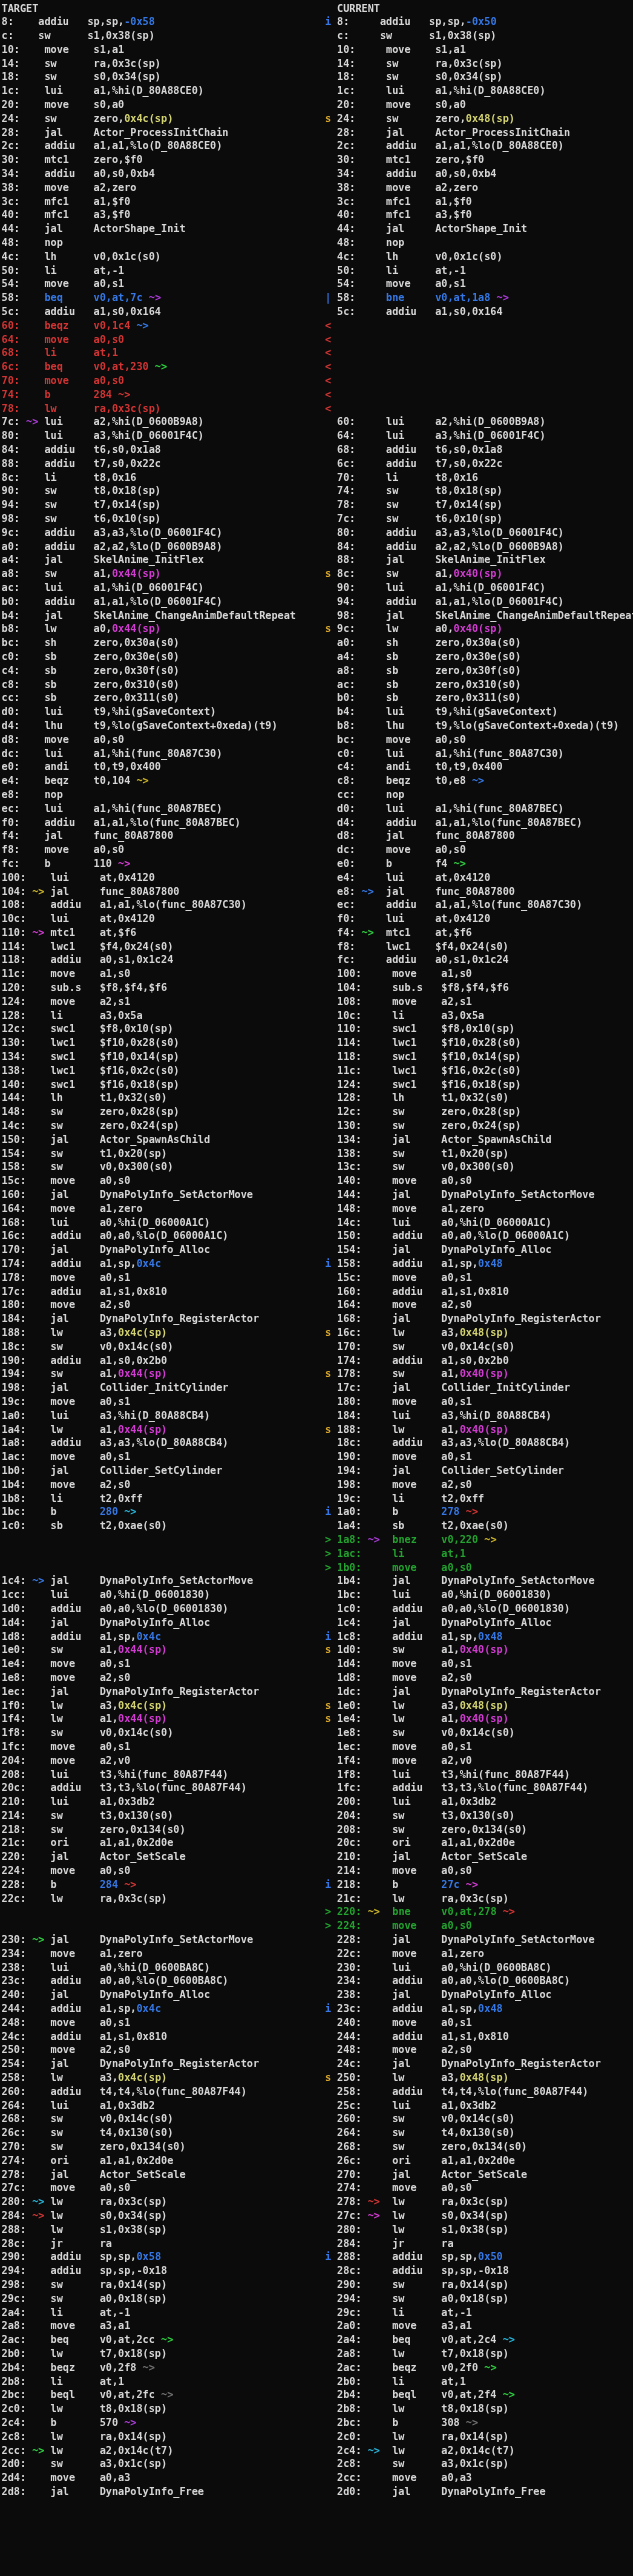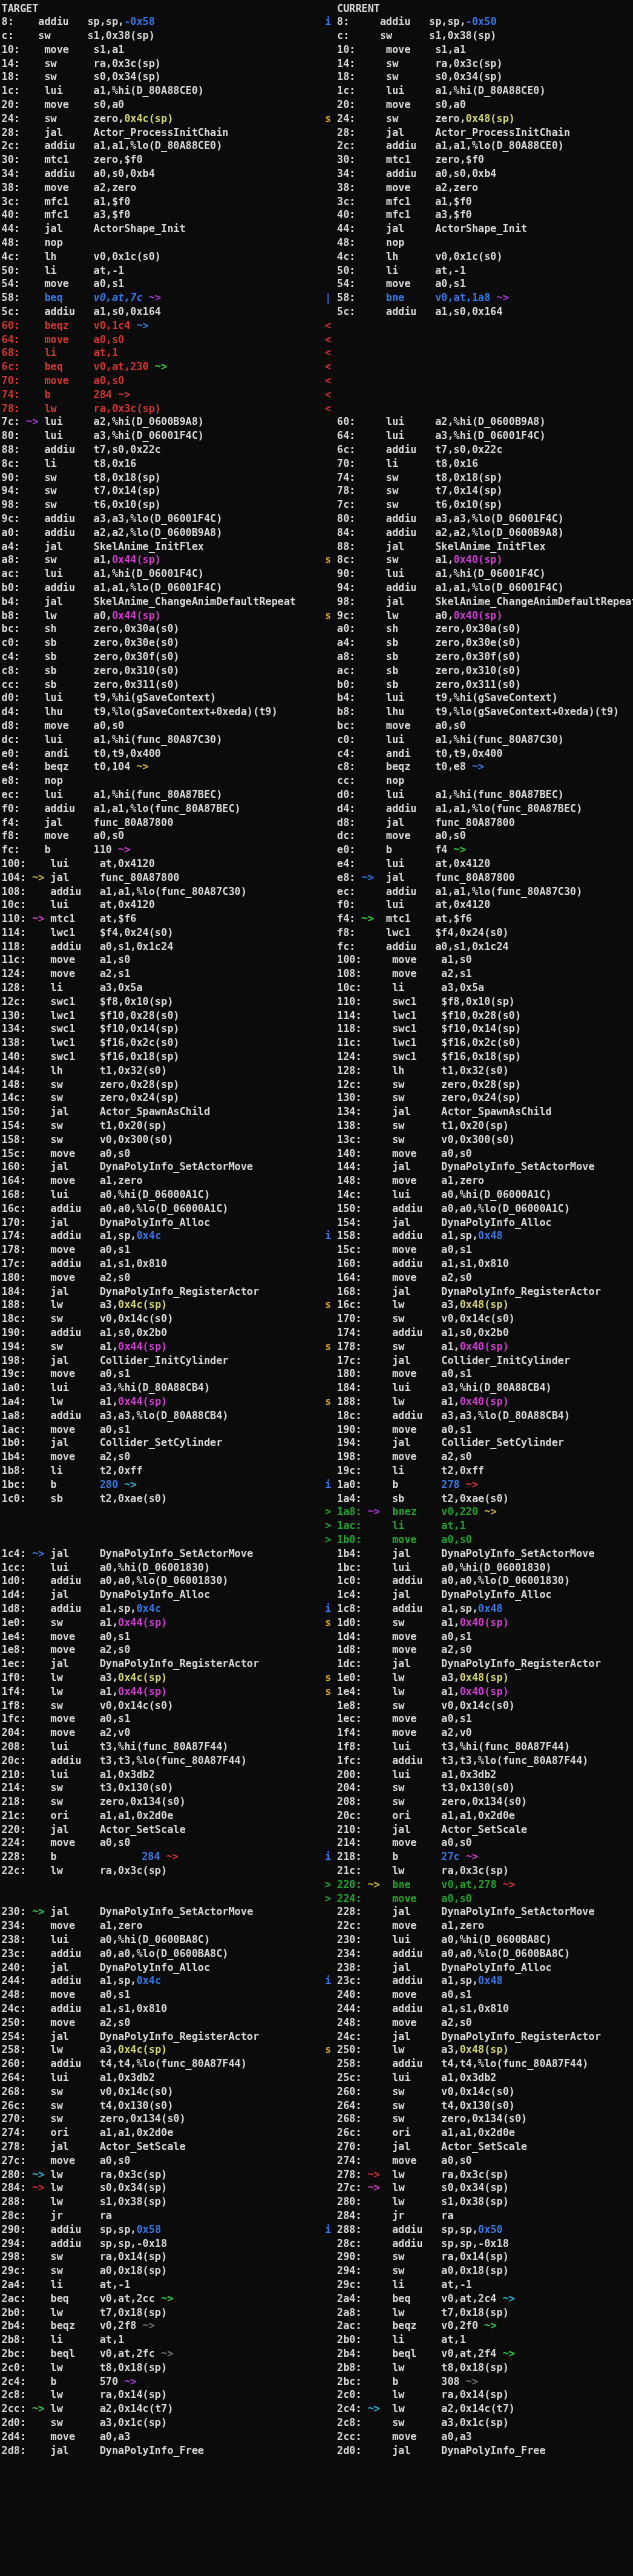--- a/index.html
+++ b/index.html
@@ -105,21 +105,21 @@
       </div>
       <div class="row">
         <span class="l"><span style="color: rgb(214, 214, 214);">50:</span><span style="color: rgb(214, 214, 214);">    </span><span style="color: rgb(214, 214, 214);">li      </span><span style="color: rgb(214, 214, 214);">at,-1</span></span>
         <span class="r"><span style="color: rgb(214, 214, 214);">50:</span><span style="color: rgb(214, 214, 214);">     </span><span style="color: rgb(214, 214, 214);">li      </span><span style="color: rgb(214, 214, 214);">at,-1</span></span>
       </div>
       <div class="row">
         <span class="l"><span style="color: rgb(214, 214, 214);">54:</span><span style="color: rgb(214, 214, 214);">    </span><span style="color: rgb(214, 214, 214);">move    </span><span style="color: rgb(214, 214, 214);">a0,s1</span></span>
         <span class="r"><span style="color: rgb(214, 214, 214);">54:</span><span style="color: rgb(214, 214, 214);">     </span><span style="color: rgb(214, 214, 214);">move    </span><span style="color: rgb(214, 214, 214);">a0,s1</span></span>
       </div>
       <div class="row">
-        <span class="l"><span style="color: rgb(214, 214, 214);">58:</span><span style="color: rgb(214, 214, 214);">    </span><span style="color: rgb(53, 120, 229);">beq     </span><span style="color: rgb(53, 120, 229); font-style: italic;">v0,at,7c</span><span style="color: rgb(169, 59, 214);"> ~&gt;</span></span>
+        <span class="l"><span style="color: rgb(214, 214, 214);">58:</span><span style="color: rgb(214, 214, 214);">    </span><span style="color: rgb(53, 120, 229);">beq     </span><span style="color: rgb(53, 120, 229);">v0,at,7c</span><span style="color: rgb(169, 59, 214);"> ~&gt;</span></span>
         <span class="g" style="color: rgb(53, 120, 229);">|</span>
         <span class="r"><span style="color: rgb(214, 214, 214);">58:</span><span style="color: rgb(214, 214, 214);">     </span><span style="color: rgb(53, 120, 229);">bne     </span><span style="color: rgb(53, 120, 229);">v0,at,1a8</span><span style="color: rgb(169, 59, 214);"> ~&gt;</span></span>
       </div>
       <div class="row">
         <span class="l"><span style="color: rgb(214, 214, 214);">5c:</span><span style="color: rgb(214, 214, 214);">    </span><span style="color: rgb(214, 214, 214);">addiu   </span><span style="color: rgb(214, 214, 214);">a1,s0,0x164</span></span>
         <span class="r"><span style="color: rgb(214, 214, 214);">5c:</span><span style="color: rgb(214, 214, 214);">     </span><span style="color: rgb(214, 214, 214);">addiu   </span><span style="color: rgb(214, 214, 214);">a1,s0,0x164</span></span>
       </div>
       <div class="row">
         <span class="l"><span style="color: rgb(210, 52, 52);">60:</span><span style="color: rgb(214, 214, 214);">    </span><span style="color: rgb(210, 52, 52);">beqz    </span><span style="color: rgb(210, 52, 52);">v0,1c4</span><span style="color: rgb(53, 120, 229);"> ~&gt;</span></span>
         <span class="g" style="color: rgb(210, 52, 52);">&lt;</span>
@@ -157,20 +157,24 @@
       </div>
       <div class="row">
         <span class="l"><span style="color: rgb(214, 214, 214);">7c:</span><span style="color: rgb(214, 214, 214);"> </span><span style="color: rgb(169, 59, 214);">~&gt;</span><span style="color: rgb(214, 214, 214);"> </span><span style="color: rgb(214, 214, 214);">lui     </span><span style="color: rgb(214, 214, 214);">a2,%hi(D_0600B9A8)</span></span>
         <span class="r"><span style="color: rgb(214, 214, 214);">60:</span><span style="color: rgb(214, 214, 214);">     </span><span style="color: rgb(214, 214, 214);">lui     </span><span style="color: rgb(214, 214, 214);">a2,%hi(D_0600B9A8)</span></span>
       </div>
       <div class="row">
         <span class="l"><span style="color: rgb(214, 214, 214);">80:</span><span style="color: rgb(214, 214, 214);">    </span><span style="color: rgb(214, 214, 214);">lui     </span><span style="color: rgb(214, 214, 214);">a3,%hi(D_06001F4C)</span></span>
         <span class="r"><span style="color: rgb(214, 214, 214);">64:</span><span style="color: rgb(214, 214, 214);">     </span><span style="color: rgb(214, 214, 214);">lui     </span><span style="color: rgb(214, 214, 214);">a3,%hi(D_06001F4C)</span></span>
       </div>
       <div class="row">
+        <span class="l"><span style="color: rgb(214, 214, 214);">84:</span><span style="color: rgb(214, 214, 214);">    </span><span style="color: rgb(214, 214, 214);">addiu   </span><span style="color: rgb(214, 214, 214);">t6,s0,0x1a8</span></span>
+        <span class="r"><span style="color: rgb(214, 214, 214);">68:</span><span style="color: rgb(214, 214, 214);">     </span><span style="color: rgb(214, 214, 214);">addiu   </span><span style="color: rgb(214, 214, 214);">t6,s0,0x1a8</span></span>
+      </div>
+      <div class="row">
         <span class="l"><span style="color: rgb(214, 214, 214);">88:</span><span style="color: rgb(214, 214, 214);">    </span><span style="color: rgb(214, 214, 214);">addiu   </span><span style="color: rgb(214, 214, 214);">t7,s0,0x22c</span></span>
         <span class="r"><span style="color: rgb(214, 214, 214);">6c:</span><span style="color: rgb(214, 214, 214);">     </span><span style="color: rgb(214, 214, 214);">addiu   </span><span style="color: rgb(214, 214, 214);">t7,s0,0x22c</span></span>
       </div>
       <div class="row">
         <span class="l"><span style="color: rgb(214, 214, 214);">8c:</span><span style="color: rgb(214, 214, 214);">    </span><span style="color: rgb(214, 214, 214);">li      </span><span style="color: rgb(214, 214, 214);">t8,0x16</span></span>
         <span class="r"><span style="color: rgb(214, 214, 214);">70:</span><span style="color: rgb(214, 214, 214);">     </span><span style="color: rgb(214, 214, 214);">li      </span><span style="color: rgb(214, 214, 214);">t8,0x16</span></span>
       </div>
       <div class="row">
         <span class="l"><span style="color: rgb(214, 214, 214);">90:</span><span style="color: rgb(214, 214, 214);">    </span><span style="color: rgb(214, 214, 214);">sw      </span><span style="color: rgb(214, 214, 214);">t8,0x18(sp)</span></span>
         <span class="r"><span style="color: rgb(214, 214, 214);">74:</span><span style="color: rgb(214, 214, 214);">     </span><span style="color: rgb(214, 214, 214);">sw      </span><span style="color: rgb(214, 214, 214);">t8,0x18(sp)</span></span>
@@ -309,20 +313,24 @@
         <span class="l"><span style="color: rgb(214, 214, 214);">114:</span><span style="color: rgb(214, 214, 214);">    </span><span style="color: rgb(214, 214, 214);">lwc1    </span><span style="color: rgb(214, 214, 214);">$f4,0x24(s0)</span></span>
         <span class="r"><span style="color: rgb(214, 214, 214);">f8:</span><span style="color: rgb(214, 214, 214);">     </span><span style="color: rgb(214, 214, 214);">lwc1    </span><span style="color: rgb(214, 214, 214);">$f4,0x24(s0)</span></span>
       </div>
       <div class="row">
         <span class="l"><span style="color: rgb(214, 214, 214);">118:</span><span style="color: rgb(214, 214, 214);">    </span><span style="color: rgb(214, 214, 214);">addiu   </span><span style="color: rgb(214, 214, 214);">a0,s1,0x1c24</span></span>
         <span class="r"><span style="color: rgb(214, 214, 214);">fc:</span><span style="color: rgb(214, 214, 214);">     </span><span style="color: rgb(214, 214, 214);">addiu   </span><span style="color: rgb(214, 214, 214);">a0,s1,0x1c24</span></span>
       </div>
       <div class="row">
         <span class="l"><span style="color: rgb(214, 214, 214);">11c:</span><span style="color: rgb(214, 214, 214);">    </span><span style="color: rgb(214, 214, 214);">move    </span><span style="color: rgb(214, 214, 214);">a1,s0</span></span>
         <span class="r"><span style="color: rgb(214, 214, 214);">100:</span><span style="color: rgb(214, 214, 214);">     </span><span style="color: rgb(214, 214, 214);">move    </span><span style="color: rgb(214, 214, 214);">a1,s0</span></span>
+      </div>
+      <div class="row">
+        <span class="l"><span style="color: rgb(214, 214, 214);">120:</span><span style="color: rgb(214, 214, 214);">    </span><span style="color: rgb(214, 214, 214);">sub.s   </span><span style="color: rgb(214, 214, 214);">$f8,$f4,$f6</span></span>
+        <span class="r"><span style="color: rgb(214, 214, 214);">104:</span><span style="color: rgb(214, 214, 214);">     </span><span style="color: rgb(214, 214, 214);">sub.s   </span><span style="color: rgb(214, 214, 214);">$f8,$f4,$f6</span></span>
       </div>
       <div class="row">
         <span class="l"><span style="color: rgb(214, 214, 214);">124:</span><span style="color: rgb(214, 214, 214);">    </span><span style="color: rgb(214, 214, 214);">move    </span><span style="color: rgb(214, 214, 214);">a2,s1</span></span>
         <span class="r"><span style="color: rgb(214, 214, 214);">108:</span><span style="color: rgb(214, 214, 214);">     </span><span style="color: rgb(214, 214, 214);">move    </span><span style="color: rgb(214, 214, 214);">a2,s1</span></span>
       </div>
       <div class="row">
         <span class="l"><span style="color: rgb(214, 214, 214);">128:</span><span style="color: rgb(214, 214, 214);">    </span><span style="color: rgb(214, 214, 214);">li      </span><span style="color: rgb(214, 214, 214);">a3,0x5a</span></span>
         <span class="r"><span style="color: rgb(214, 214, 214);">10c:</span><span style="color: rgb(214, 214, 214);">     </span><span style="color: rgb(214, 214, 214);">li      </span><span style="color: rgb(214, 214, 214);">a3,0x5a</span></span>
       </div>
       <div class="row">
@@ -579,21 +587,21 @@
       </div>
       <div class="row">
         <span class="l"><span style="color: rgb(214, 214, 214);">220:</span><span style="color: rgb(214, 214, 214);">    </span><span style="color: rgb(214, 214, 214);">jal     </span><span style="color: rgb(214, 214, 214);">Actor_SetScale</span></span>
         <span class="r"><span style="color: rgb(214, 214, 214);">210:</span><span style="color: rgb(214, 214, 214);">     </span><span style="color: rgb(214, 214, 214);">jal     </span><span style="color: rgb(214, 214, 214);">Actor_SetScale</span></span>
       </div>
       <div class="row">
         <span class="l"><span style="color: rgb(214, 214, 214);">224:</span><span style="color: rgb(214, 214, 214);">    </span><span style="color: rgb(214, 214, 214);">move    </span><span style="color: rgb(214, 214, 214);">a0,s0</span></span>
         <span class="r"><span style="color: rgb(214, 214, 214);">214:</span><span style="color: rgb(214, 214, 214);">     </span><span style="color: rgb(214, 214, 214);">move    </span><span style="color: rgb(214, 214, 214);">a0,s0</span></span>
       </div>
       <div class="row">
-        <span class="l"><span style="color: rgb(214, 214, 214);">228:</span><span style="color: rgb(214, 214, 214);">    </span><span style="color: rgb(214, 214, 214);">b       </span><span style="color: rgb(53, 120, 229); margin-left: 42px;">284</span><span style="color: rgb(210, 52, 52);"> ~&gt;</span></span>
+        <span class="l"><span style="color: rgb(214, 214, 214);">228:</span><span style="color: rgb(214, 214, 214);">    </span><span style="color: rgb(214, 214, 214);">b       </span><span style="color: rgb(53, 120, 229);">284</span><span style="color: rgb(210, 52, 52);"> ~&gt;</span></span>
         <span class="g" style="color: rgb(53, 120, 229);">i</span>
         <span class="r"><span style="color: rgb(214, 214, 214);">218:</span><span style="color: rgb(214, 214, 214);">     </span><span style="color: rgb(214, 214, 214);">b       </span><span style="color: rgb(53, 120, 229);">27c</span><span style="color: rgb(210, 59, 210);"> ~&gt;</span></span>
       </div>
       <div class="row">
         <span class="l"><span style="color: rgb(214, 214, 214);">22c:</span><span style="color: rgb(214, 214, 214);">    </span><span style="color: rgb(214, 214, 214);">lw      </span><span style="color: rgb(214, 214, 214);">ra,0x3c(sp)</span></span>
         <span class="r"><span style="color: rgb(214, 214, 214);">21c:</span><span style="color: rgb(214, 214, 214);">     </span><span style="color: rgb(214, 214, 214);">lw      </span><span style="color: rgb(214, 214, 214);">ra,0x3c(sp)</span></span>
       </div>
       <div class="row">
         <span class="l"></span>
         <span class="g" style="color: rgb(35, 162, 47);">&gt;</span>
@@ -711,20 +719,24 @@
         <span class="l"><span style="color: rgb(214, 214, 214);">298:</span><span style="color: rgb(214, 214, 214);">    </span><span style="color: rgb(214, 214, 214);">sw      </span><span style="color: rgb(214, 214, 214);">ra,0x14(sp)</span></span>
         <span class="r"><span style="color: rgb(214, 214, 214);">290:</span><span style="color: rgb(214, 214, 214);">     </span><span style="color: rgb(214, 214, 214);">sw      </span><span style="color: rgb(214, 214, 214);">ra,0x14(sp)</span></span>
       </div>
       <div class="row">
         <span class="l"><span style="color: rgb(214, 214, 214);">29c:</span><span style="color: rgb(214, 214, 214);">    </span><span style="color: rgb(214, 214, 214);">sw      </span><span style="color: rgb(214, 214, 214);">a0,0x18(sp)</span></span>
         <span class="r"><span style="color: rgb(214, 214, 214);">294:</span><span style="color: rgb(214, 214, 214);">     </span><span style="color: rgb(214, 214, 214);">sw      </span><span style="color: rgb(214, 214, 214);">a0,0x18(sp)</span></span>
       </div>
       <div class="row">
         <span class="l"><span style="color: rgb(214, 214, 214);">2a4:</span><span style="color: rgb(214, 214, 214);">    </span><span style="color: rgb(214, 214, 214);">li      </span><span style="color: rgb(214, 214, 214);">at,-1</span></span>
         <span class="r"><span style="color: rgb(214, 214, 214);">29c:</span><span style="color: rgb(214, 214, 214);">     </span><span style="color: rgb(214, 214, 214);">li      </span><span style="color: rgb(214, 214, 214);">at,-1</span></span>
+      </div>
+      <div class="row">
+        <span class="l"><span style="color: rgb(214, 214, 214);">2a8:</span><span style="color: rgb(214, 214, 214);">    </span><span style="color: rgb(214, 214, 214);">move    </span><span style="color: rgb(214, 214, 214);">a3,a1</span></span>
+        <span class="r"><span style="color: rgb(214, 214, 214);">2a0:</span><span style="color: rgb(214, 214, 214);">     </span><span style="color: rgb(214, 214, 214);">move    </span><span style="color: rgb(214, 214, 214);">a3,a1</span></span>
       </div>
       <div class="row">
         <span class="l"><span style="color: rgb(214, 214, 214);">2ac:</span><span style="color: rgb(214, 214, 214);">    </span><span style="color: rgb(214, 214, 214);">beq     </span><span style="color: rgb(214, 214, 214);">v0,at,2cc</span><span style="color: rgb(46, 204, 64);"> ~&gt;</span></span>
         <span class="r"><span style="color: rgb(214, 214, 214);">2a4:</span><span style="color: rgb(214, 214, 214);">     </span><span style="color: rgb(214, 214, 214);">beq     </span><span style="color: rgb(214, 214, 214);">v0,at,2c4</span><span style="color: rgb(39, 178, 214);"> ~&gt;</span></span>
       </div>
       <div class="row">
         <span class="l"><span style="color: rgb(214, 214, 214);">2b0:</span><span style="color: rgb(214, 214, 214);">    </span><span style="color: rgb(214, 214, 214);">lw      </span><span style="color: rgb(214, 214, 214);">t7,0x18(sp)</span></span>
         <span class="r"><span style="color: rgb(214, 214, 214);">2a8:</span><span style="color: rgb(214, 214, 214);">     </span><span style="color: rgb(214, 214, 214);">lw      </span><span style="color: rgb(214, 214, 214);">t7,0x18(sp)</span></span>
       </div>
       <div class="row">

